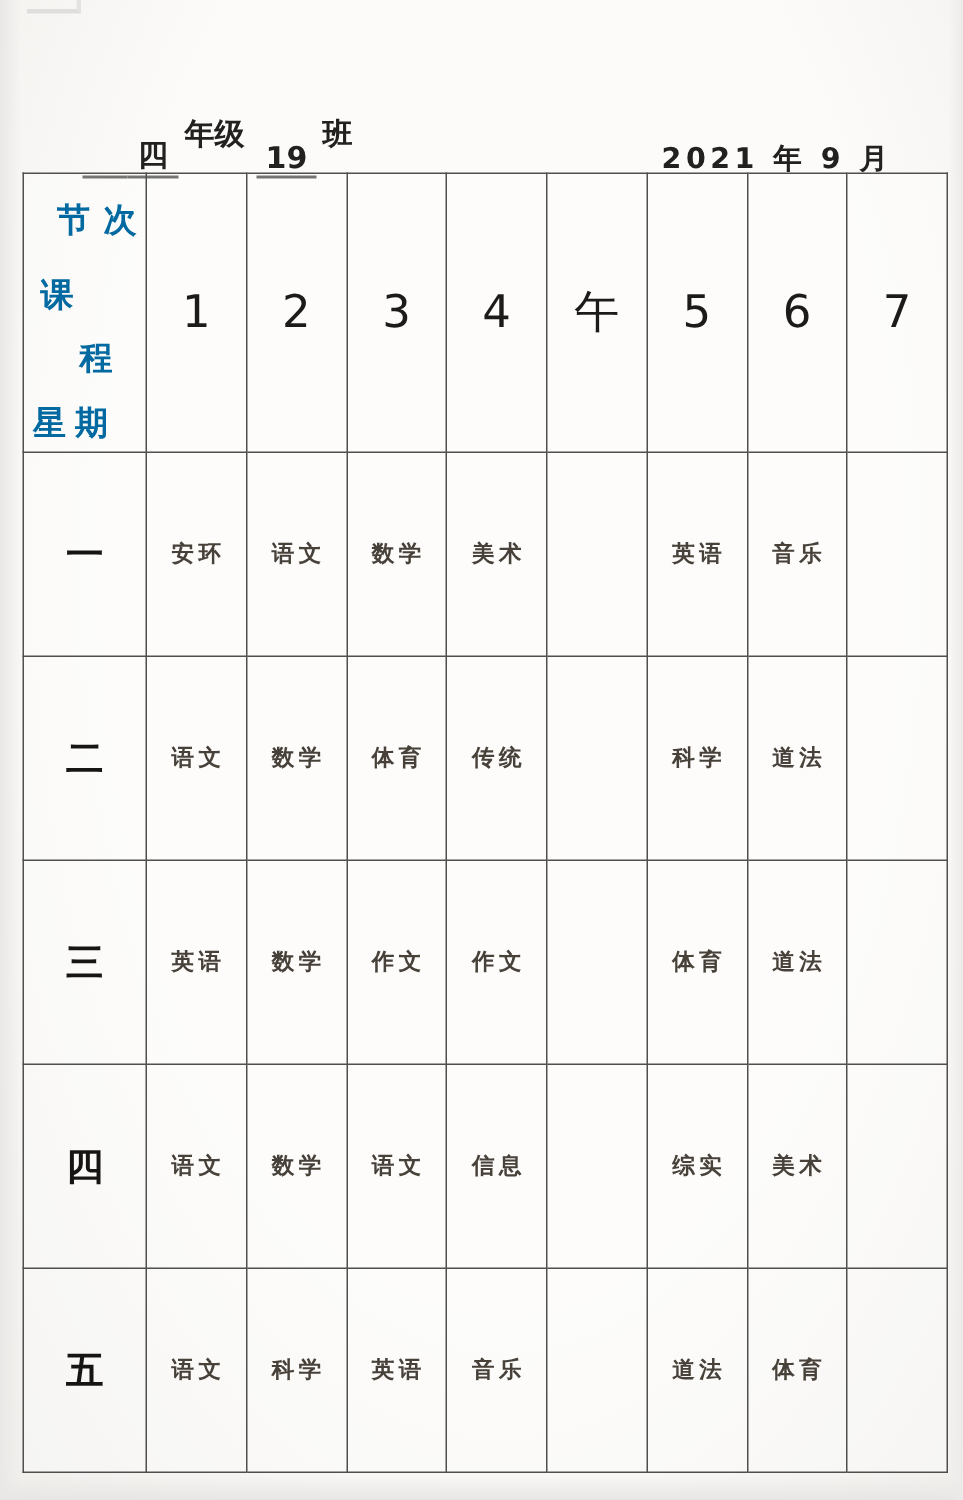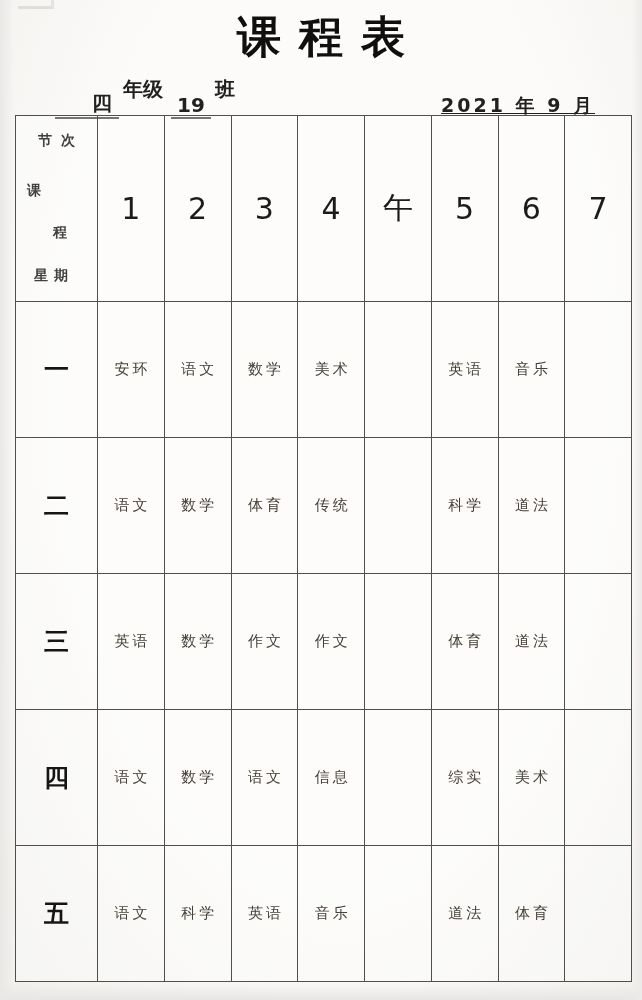--- a/index.html
+++ b/index.html
@@ -40,55 +40,54 @@
     position:absolute;top:76px;left:0;width:100%;
     display:flex;justify-content:space-between;align-items:flex-end;
     padding:0 47px 0 55px;font-size:20px;font-weight:600;
   }
   .class-line{display:flex;align-items:flex-end;white-space:nowrap;}
   .u{border-bottom:2.5px solid var(--underline);display:inline-block;text-align:center;}
   .u.pre{width:30px;height:24px;}
   .u.grade{min-width:34px;padding:0 4px;}
   .u.classnum{min-width:40px;padding:0 6px;margin-left:6px;font-weight:600;}
   .plain{margin:0 2px 16px 4px;}
-  .date{font-size:19px;font-weight:600;letter-spacing:3px;text-decoration:underline;}
+  .date{font-size:19px;font-weight:600;letter-spacing:3px;}
 
   table.schedule{
     position:absolute;left:15px;top:115px;
     width:617px;height:866px;
     border-collapse:collapse;table-layout:fixed;
     background:rgba(255,255,255,.35);
   }
   .schedule td,.schedule th{
     border:1.6px solid var(--grid-line);
     text-align:center;vertical-align:middle;
     font-weight:normal;
   }
   tr.head-row{height:186px;}
   tr.day-row{height:136px;}
   col.c-day{width:82px;}
 
   td.corner{position:relative;}
-  .corner span{position:absolute;font-size:14px;font-weight:600;color:#404040;}
+  .corner span{position:absolute;font-size:22px;font-weight:600;color:#0369a1;}
   .cn-top{left:22px;top:16px;letter-spacing:9px;white-space:nowrap;}
   .cn-mid1{left:11px;top:66px;}
   .cn-mid2{left:37px;top:108px;}
-  .cn-bot{left:18px;top:151px;letter-spacing:6px;white-space:nowrap;}
+  .cn-bot{left:6px;top:151px;letter-spacing:6px;white-space:nowrap;}
 
   td.period{font-size:30px;font-weight:500;color:#1c1b1a;}
   th.day{font-size:25px;font-weight:700;color:#161514;}
-  td.course{font-size:15px;letter-spacing:3px;text-indent:3px;color:var(--course-ink);font-weight:400;}
+  td.course{font-size:15px;letter-spacing:3px;text-indent:3px;color:var(--course-ink);font-weight:700;}
 </style>
 </head>
 <body>
 
 <div class="page">
   <div class="artifact"></div>
 
-  <h1 class="title">课程表</h1>
 
   <div class="meta">
     <div class="class-line">
       <span class="u pre"></span>
         <span class="u grade">四</span>
         <span class="plain">年级</span>
         <span class="u classnum">19</span>
         <span class="plain">班</span>
     </div>
     <div class="date">2021 年 9 月</div>

